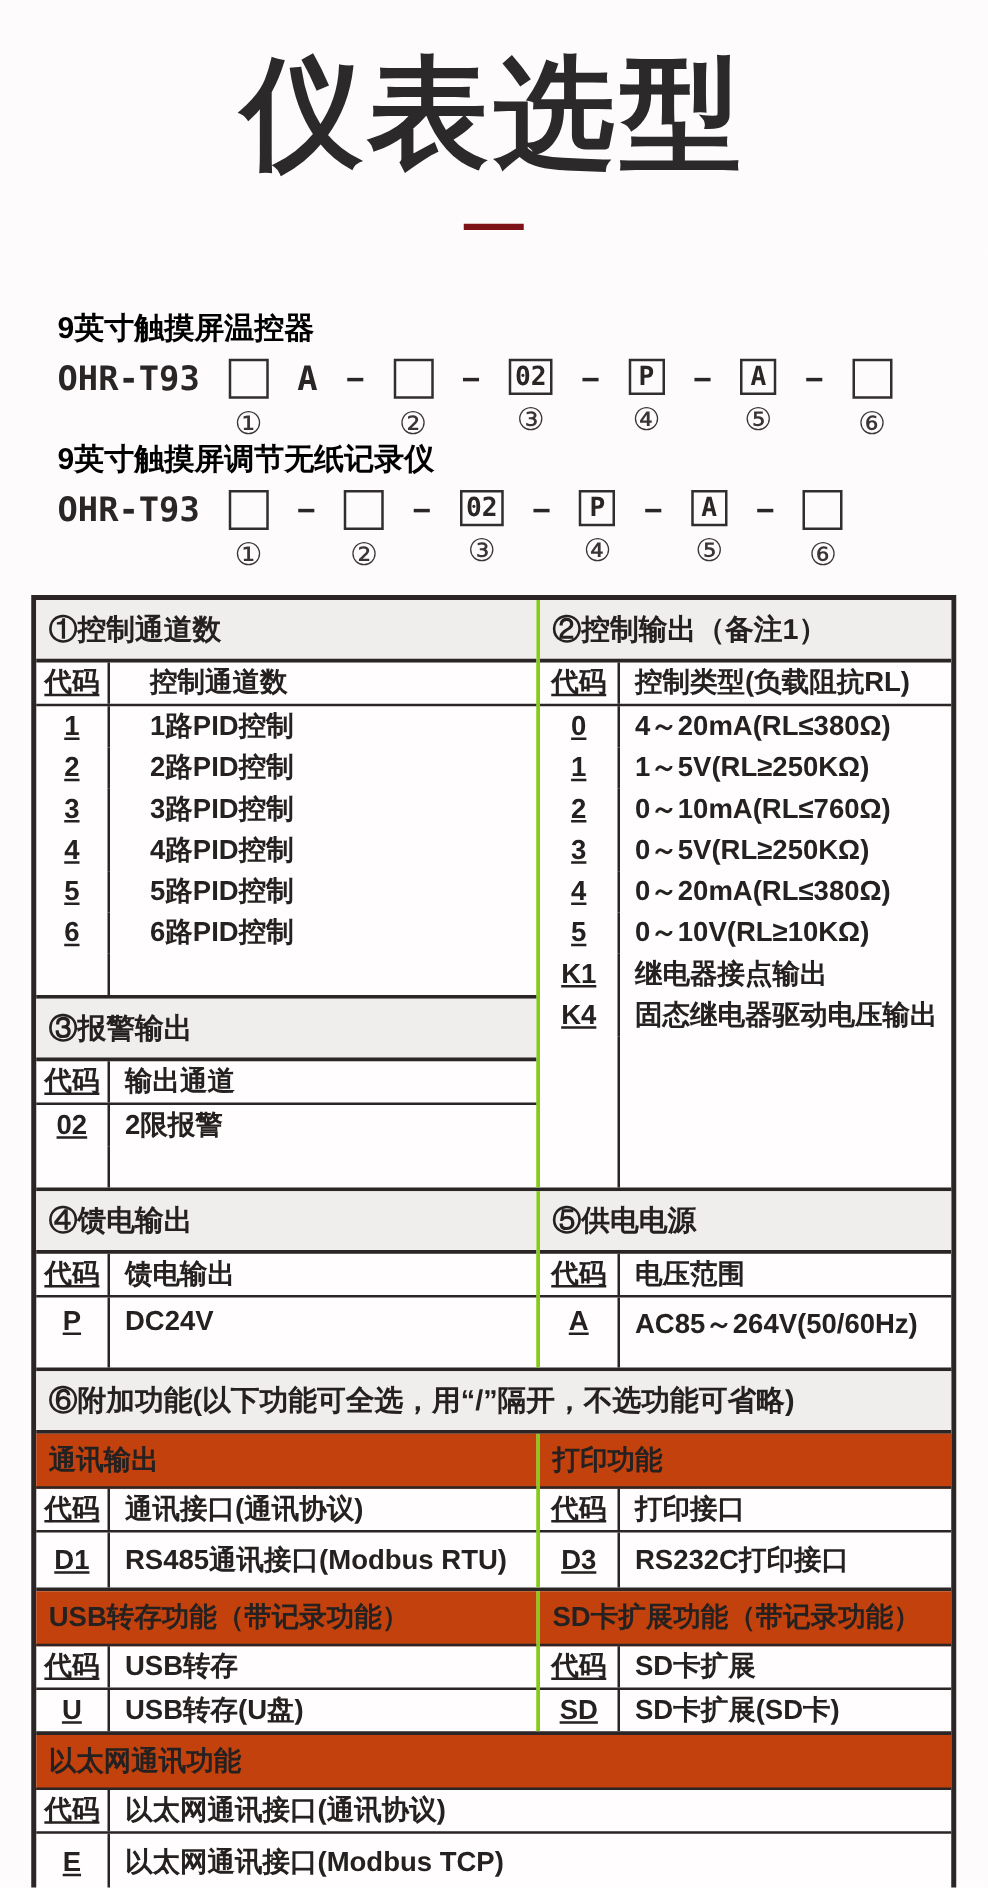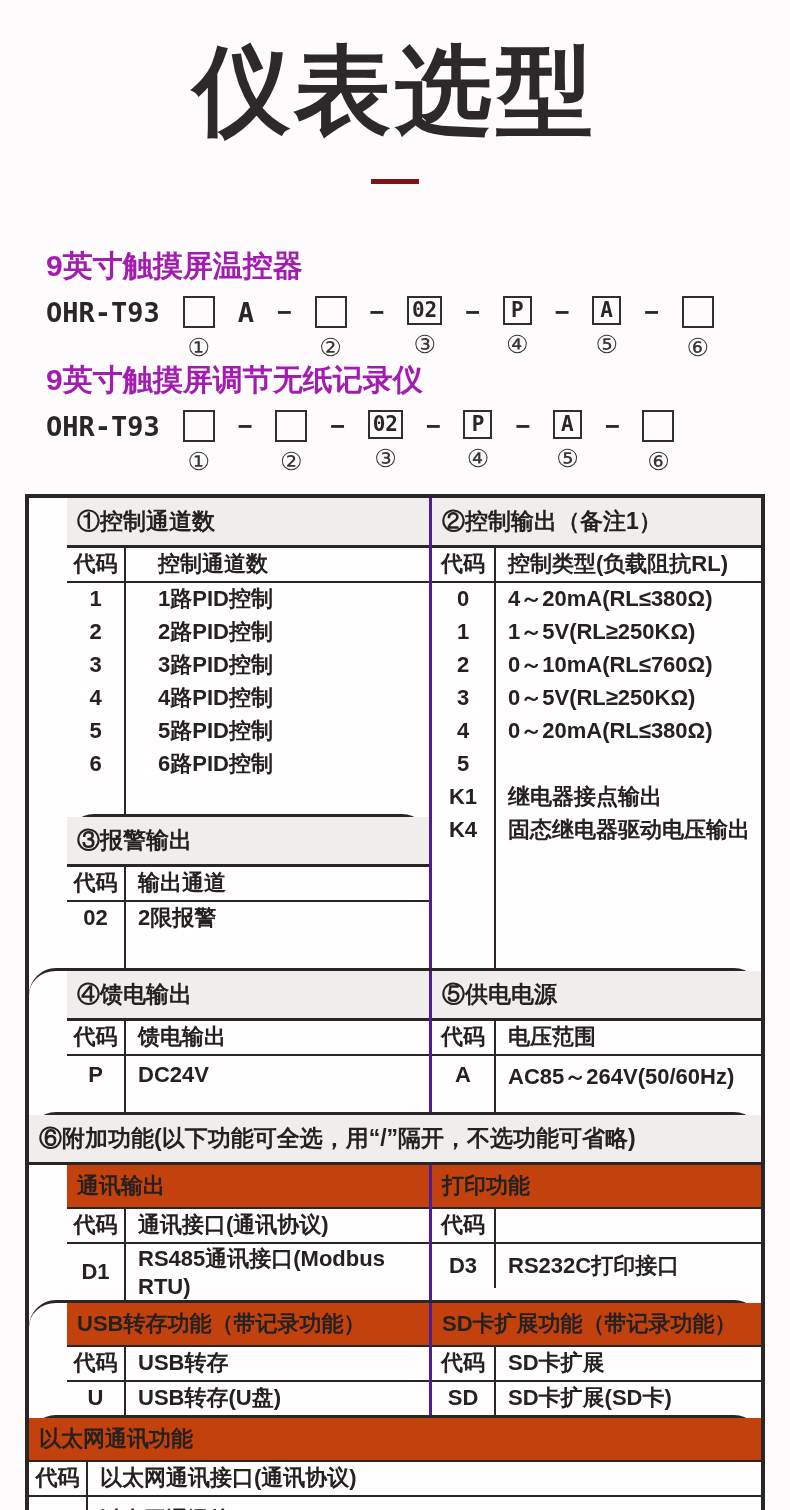--- a/index.html
+++ b/index.html
@@ -22,21 +22,21 @@
   }
   .title-accent{
     width:48px;height:5px;
     background:#7e1417;
     margin:34px auto 0;
   }
   
   .models{margin:62px 0 0 46px;}
   .model-block + .model-block{margin-top:0;}
   .model-heading{
-    font-size:30px;font-weight:600;color:#a21caf;margin:0 0 9px;
+    font-size:24px;font-weight:600;color:#000000;margin:0 0 9px;
   }
   .model-line{
     display:flex;align-items:flex-start;gap:23px;
     font-family:"DejaVu Sans Mono","Liberation Mono",monospace;
     font-weight:700;font-size:27px;color:#2b2626;
   }
   .mprefix,.mtext,.mdash{line-height:33px;}
   .mdash{font-size:24px;}
   .seg{display:inline-flex;flex-direction:column;align-items:center;gap:7px;}
   .code-box{
@@ -54,44 +54,45 @@
   
   .big-table{
     box-sizing:border-box;
     margin:20px 25px 0;
     width:740px;
     border:4px solid #2b2525;
     font-size:22px;font-weight:700;color:#262121;
     background:#fffdfe;
   }
   .grid2{display:grid;grid-template-columns:403px 1fr;}
-  .colL{border-right:3px solid #4c1d95;display:flex;flex-direction:column;padding-left:38px;}
+  .colL{border-right:3px solid #84cc16;display:flex;flex-direction:column;}
   .colR{display:flex;flex-direction:column;}
   .sec-title{
     background:#efeeec;
     padding:8px 10px;
     font-size:23px;
     border-bottom:3px solid #2b2525;
   }
   .subhead{
     padding:6px 10px;
     border-bottom:2px solid #2b2525;
     background:#c2410c;
   }
   .tr{display:flex;align-items:center;min-height:33px;}
   .thead{border-bottom:2px solid #2b2525;}
   .td-code{
     flex:none;width:57px;align-self:stretch;
     display:flex;align-items:center;justify-content:center;
     border-right:2px solid #2b2525;
+    text-decoration:underline;
   }
   .w62 .td-code{width:62px;}
   .td-val{flex:1;padding-left:12px;}
   .indent .td-val{padding-left:32px;}
-  .sep-top{border-top:3px solid #2b2525;border-radius:27px;}
+  .sep-top{border-top:3px solid #2b2525;}
   .fill{flex:1;min-height:10px;}
   .fill-sm{height:12px;}
   .fill-md{height:16px;}
   .tall{height:56px;align-items:flex-start;}
   .tall .td-code{align-items:flex-start;padding-top:6px;}
   .tall .td-val{padding-top:6px;}
   .h44{min-height:44px;}
   .h46{min-height:46px;}
 </style>
 </head>
@@ -252,20 +253,21 @@
       <div class="tr">
         <span class="td-code">3</span>
         <span class="td-val">0～5V(RL≥250KΩ)</span>
       </div>
       <div class="tr">
         <span class="td-code">4</span>
         <span class="td-val">0～20mA(RL≤380Ω)</span>
       </div>
       <div class="tr">
         <span class="td-code">5</span>
+        <span class="td-val">0～10V(RL≥10KΩ)</span>
       </div>
       <div class="tr">
         <span class="td-code">K1</span>
         <span class="td-val">继电器接点输出</span>
       </div>
       <div class="tr">
         <span class="td-code">K4</span>
         <span class="td-val">固态继电器驱动电压输出</span>
       </div>
       <div class="tr fill">
@@ -312,20 +314,21 @@
         </div>
         <div class="tr h44">
           <span class="td-code">D1</span>
           <span class="td-val">RS485通讯接口(Modbus RTU)</span>
         </div>
       </div>
       <div class="colR w62">
         <div class="subhead">打印功能</div>
         <div class="tr thead">
           <span class="td-code">代码</span>
+          <span class="td-val">打印接口</span>
         </div>
         <div class="tr h44">
           <span class="td-code">D3</span>
           <span class="td-val">RS232C打印接口</span>
         </div>
       </div>
     </div>
 
     <div class="grid2 sep-top">
       <div class="colL">

